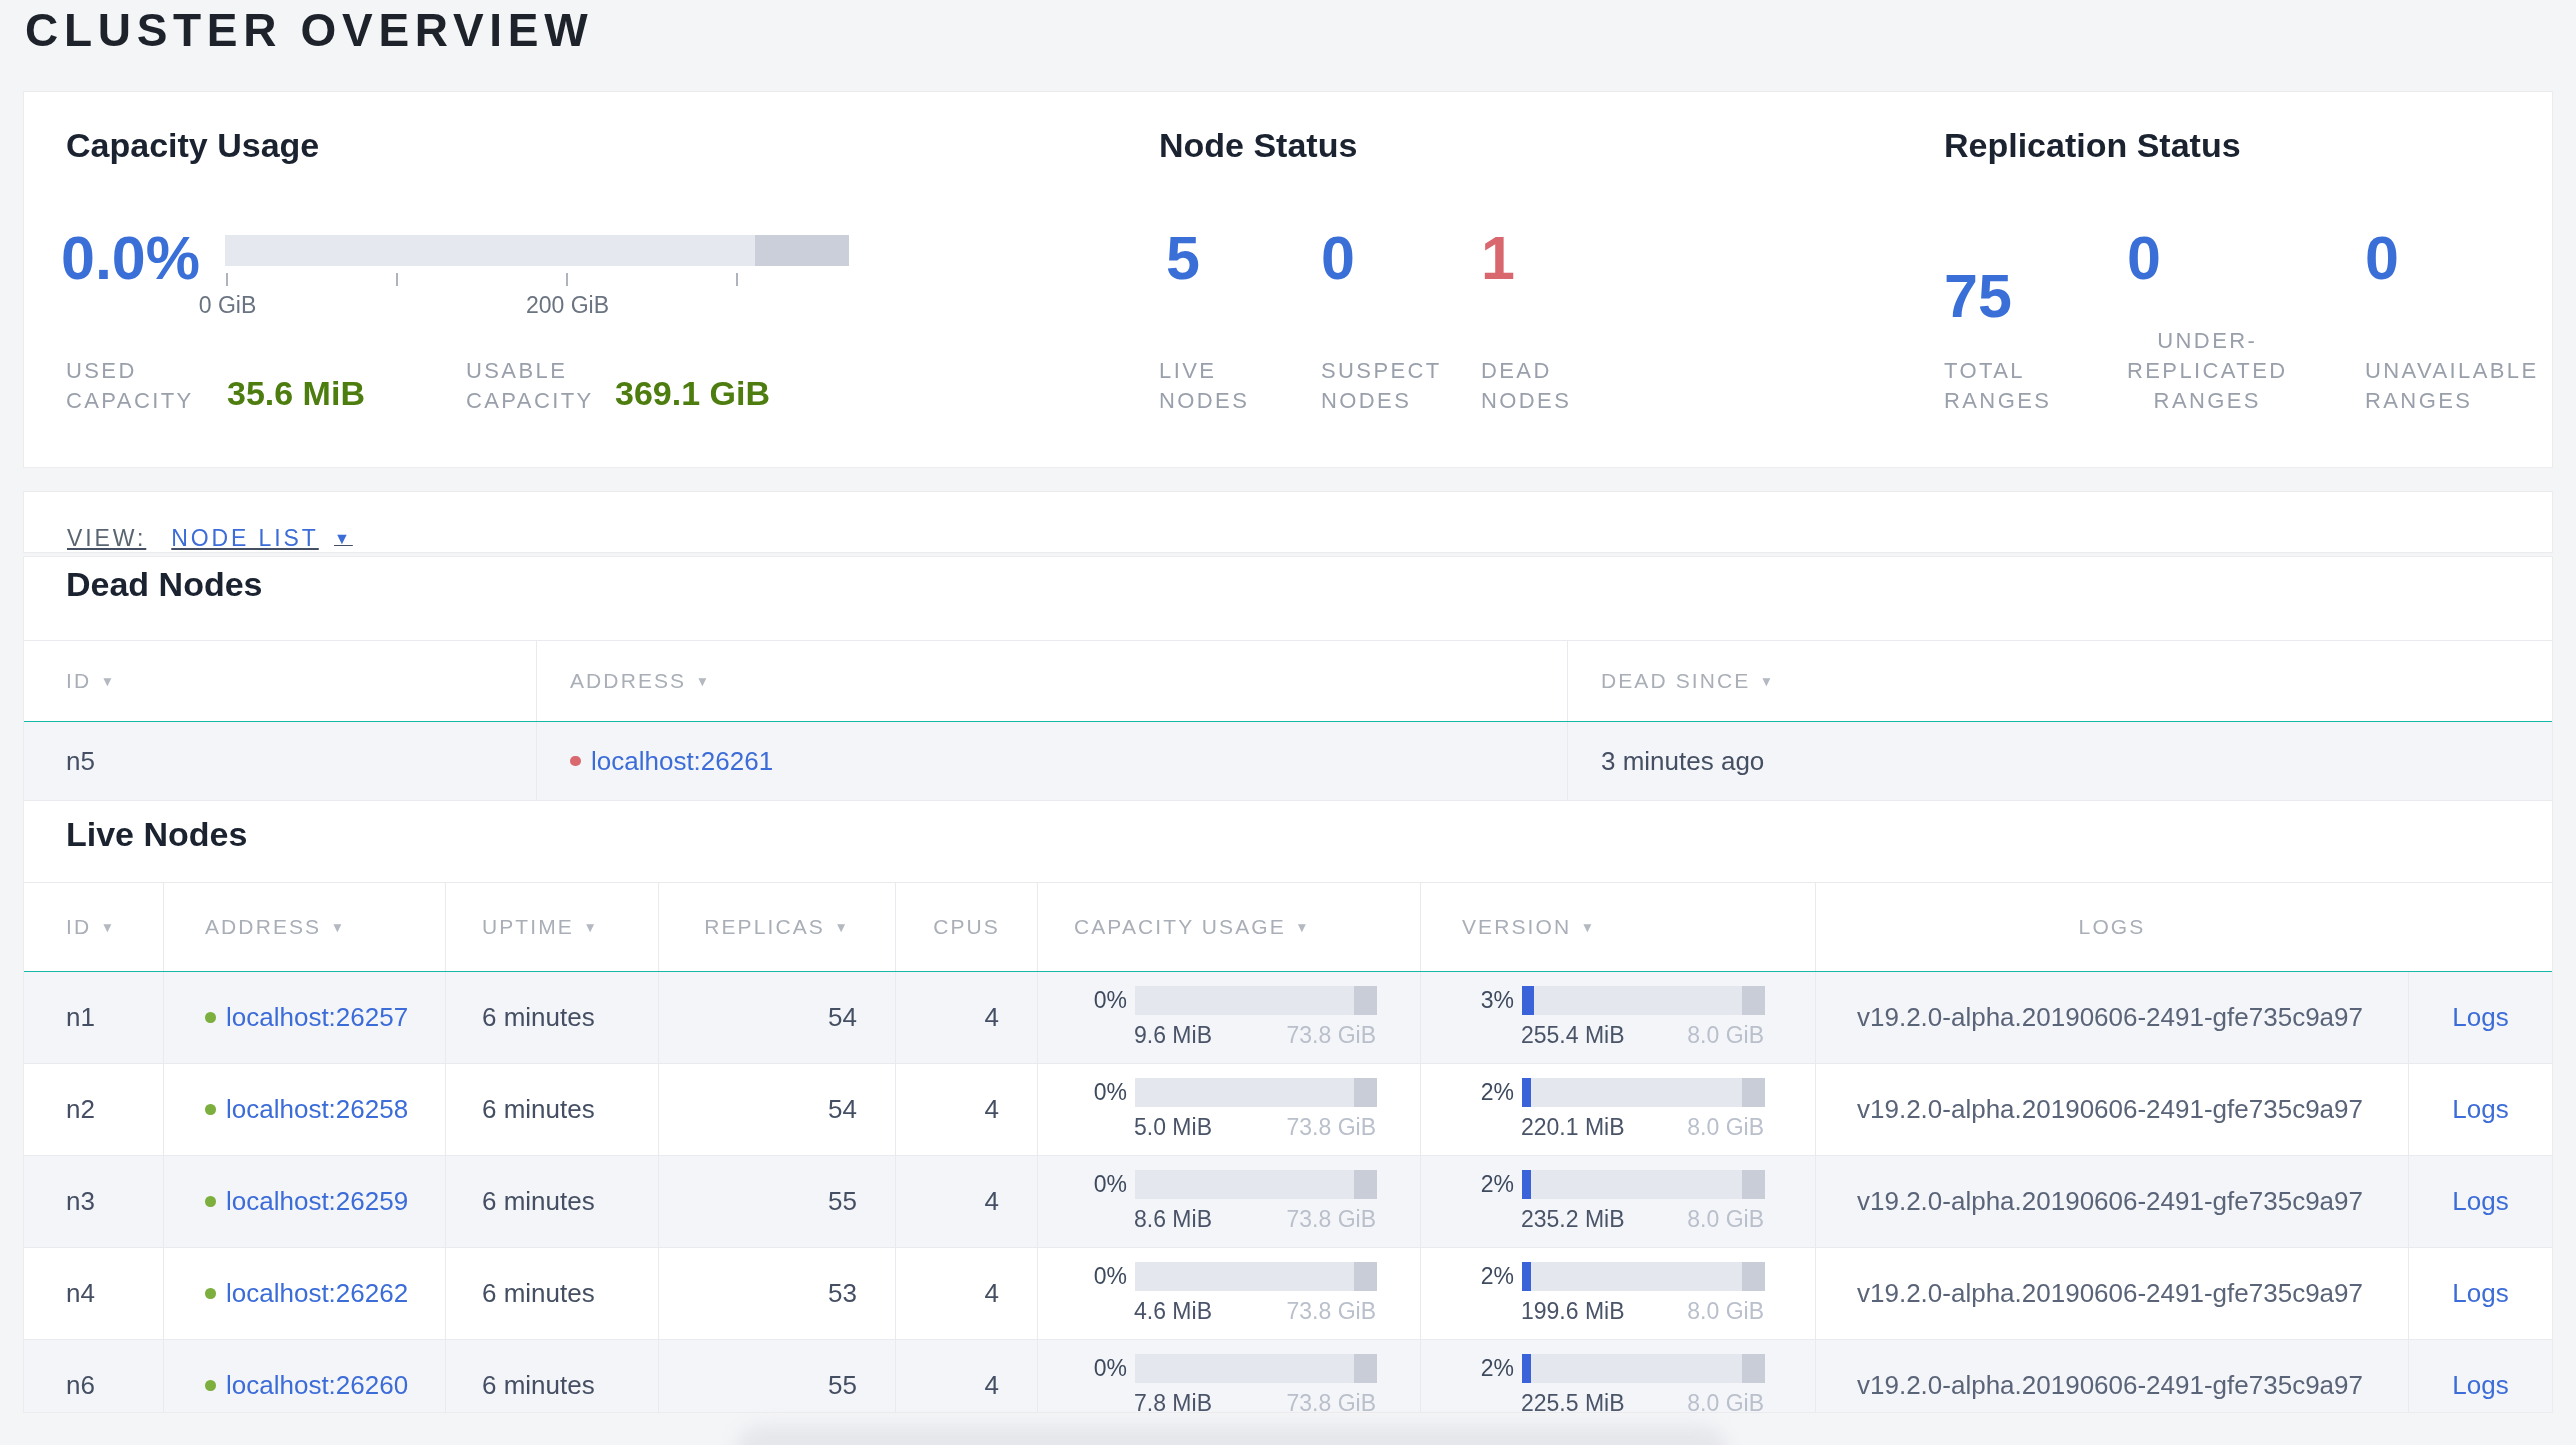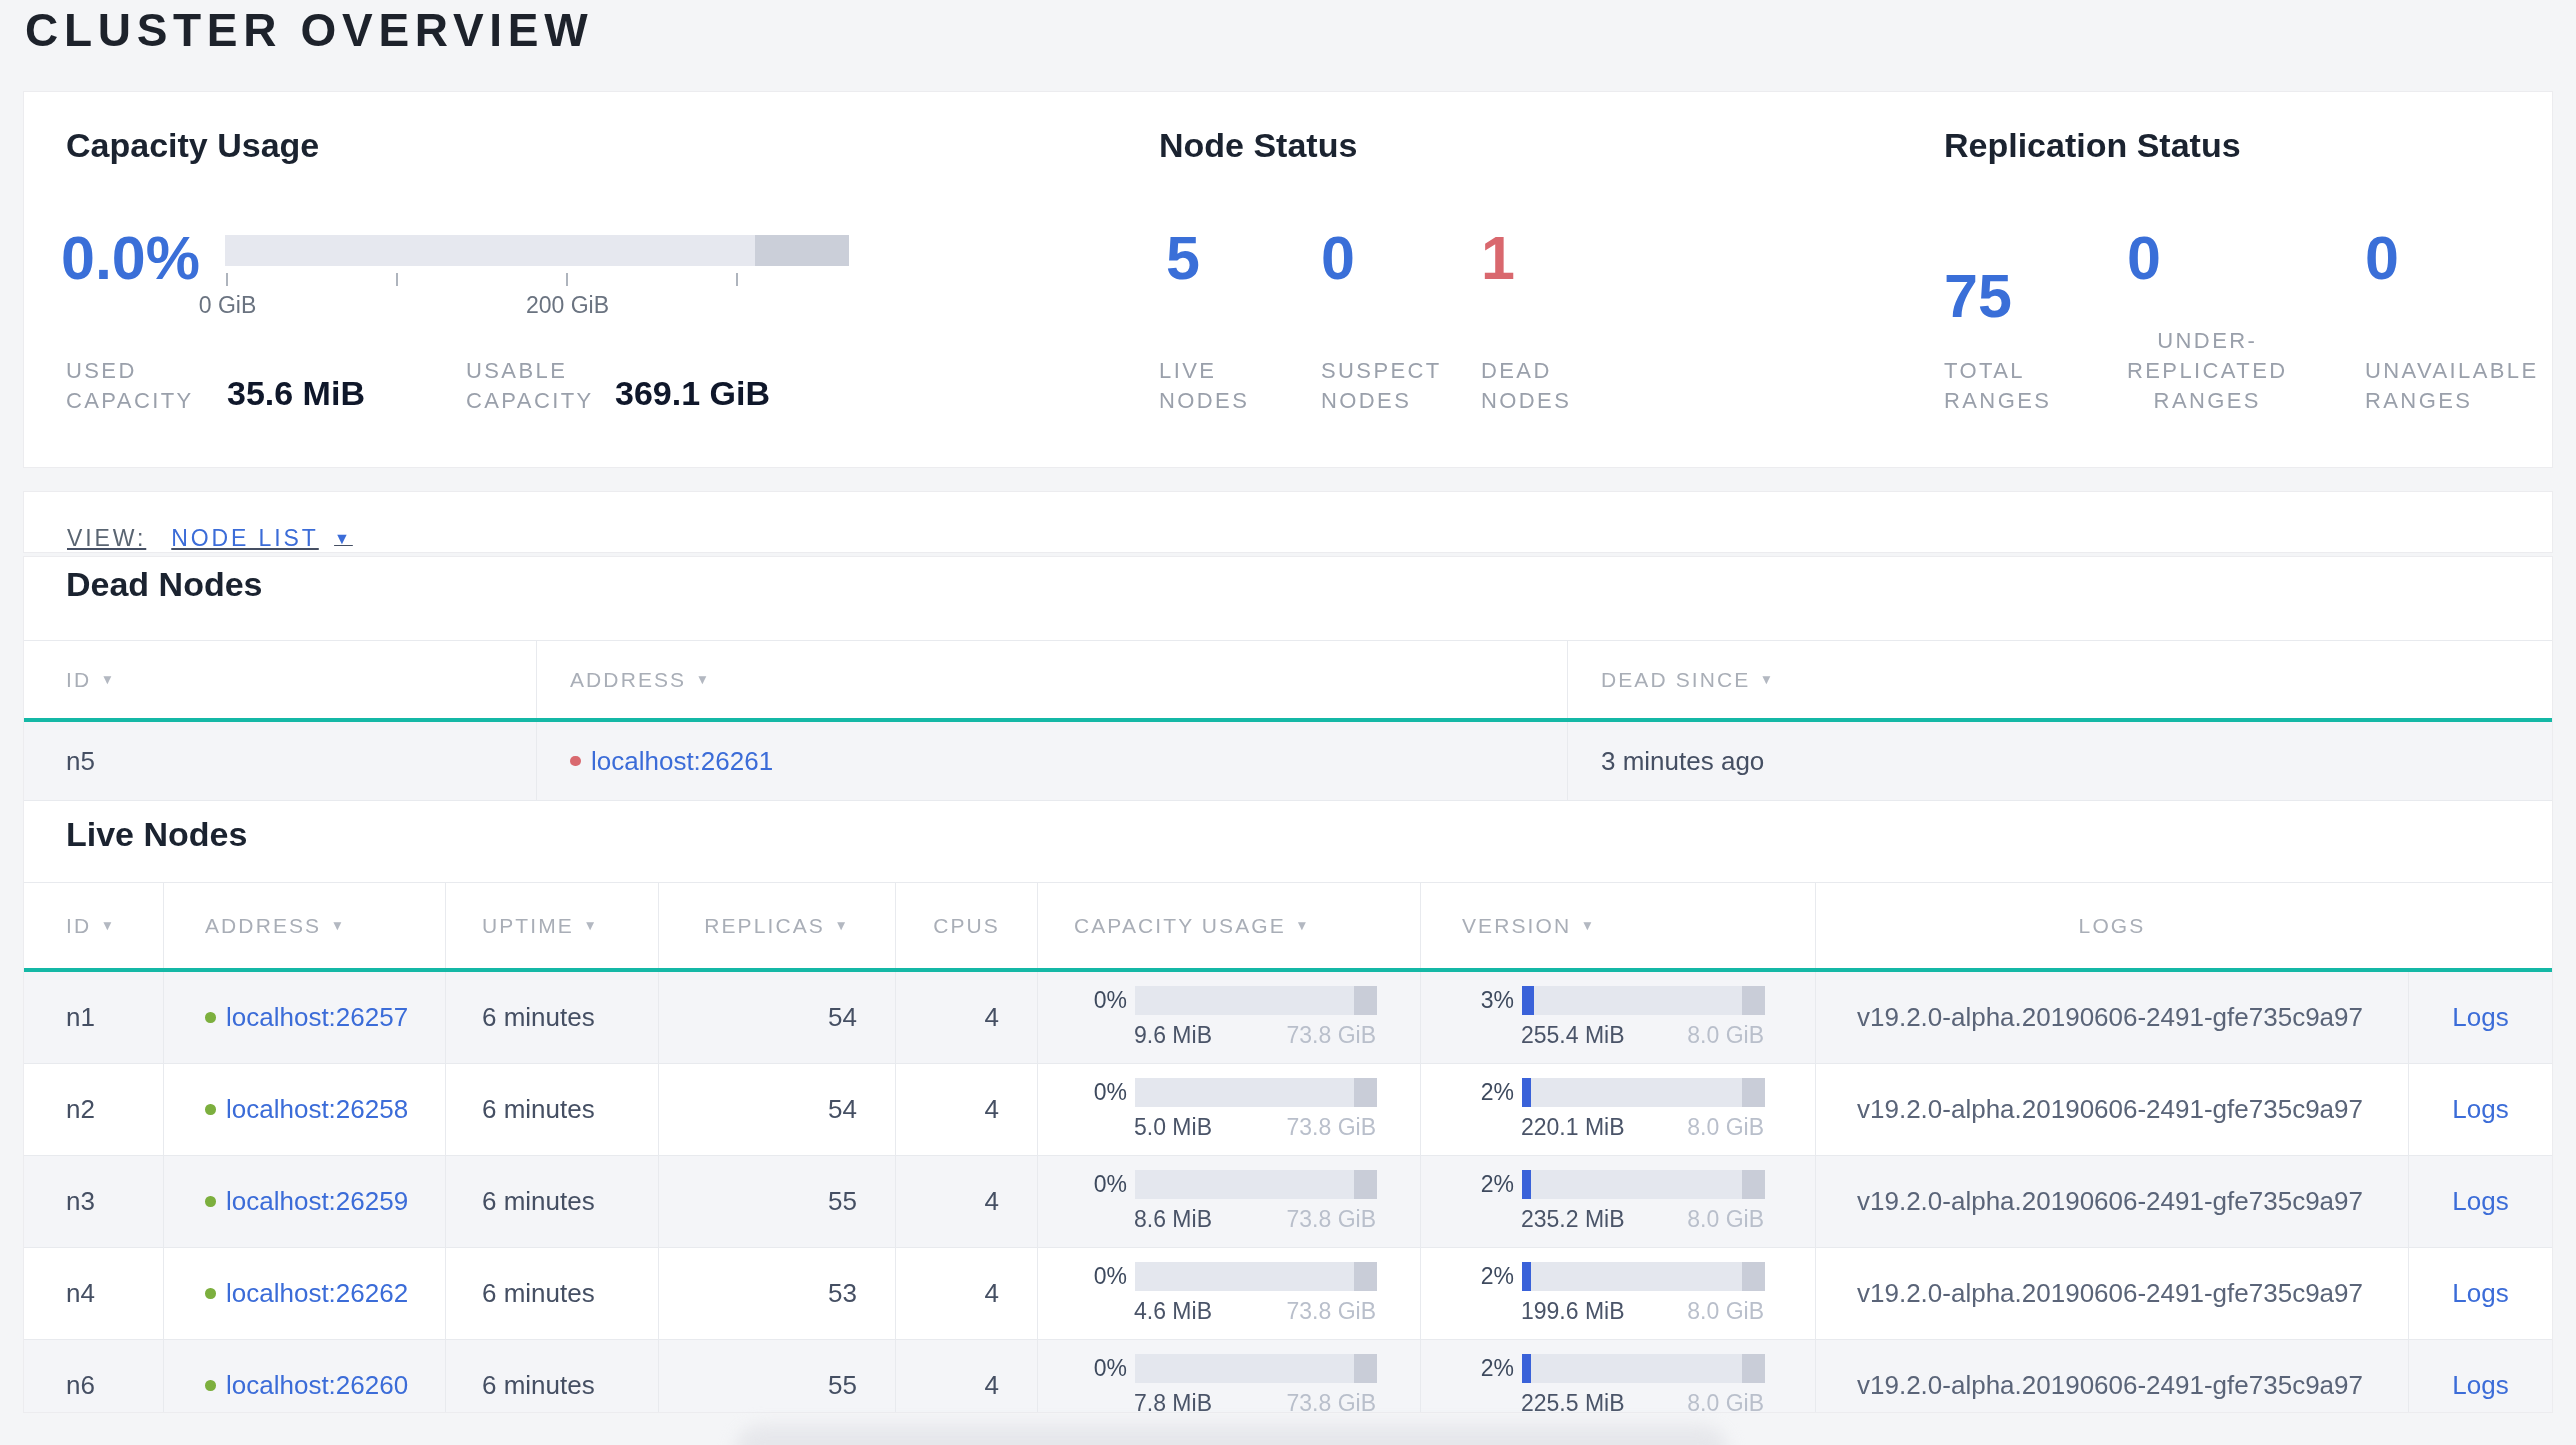--- a/index.html
+++ b/index.html
@@ -33,21 +33,21 @@
   }
   .big-num.red { color:#d9686e; }
   .stat-label {
     position:absolute; top:264px;
     font-size:22px; letter-spacing:2.4px; color:#9aa0ab;
     line-height:30px; white-space:pre-line;
   }
   .stat-label.three-line { top:234px;text-align:center; }
   .stat-value {
     position:absolute; top:281px;
-    font-size:34px; font-weight:600; color:#0f172a; line-height:40px;
+    font-size:34px; font-weight:600; color:#4d7c0f; line-height:40px;
   }
   
   .cap-bar {
     position:absolute; left:201px; top:143px; width:624px; height:31px;
     background:#e6e8ef; overflow:hidden;
   }
   .cap-bar .fill { position:absolute; left:0; top:0; height:100%; background:#3a62d9; }
   .cap-bar .other { position:absolute; right:0; top:0; height:100%; background:#cbcfd9; }
   .tick { position:absolute; top:181px; width:1.9px; height:13.4px; background:#aeb4bd; }
   .tick-label {
@@ -66,21 +66,21 @@
   
   .main-card { top:556px; height:857px; overflow:hidden; }
   .section-title {
     position:absolute; left:42px;
     font-size:34px; font-weight:700; color:#1b2330; line-height:42px;
   }
   .tbl { position:absolute; left:0; width:2528px; }
   .thead, .trow { display:grid; }
   .dead-grid { grid-template-columns:512px 1031px 985px; }
   .live-grid { grid-template-columns:139px 282px 213px 237px 142px 383px 395px 593px 144px; }
-  .thead { height:82px; border-top:1px solid #e8eaee; border-bottom:4px solid #14b8a6; background:#fff; }
+  .thead { height:82px; border-top:1px solid #e8eaee; border-bottom:1px solid #14b8a6; background:#fff; }
   .live-thead { height:90px; }
   .trow { height:79px; background:#f4f5f8; border-bottom:1px solid #e8eaee; }
   .live-row { height:92px; background:#fff; }
   .live-row.alt { background:#f4f5f8; }
   .cell {
     display:flex; align-items:center; height:100%;
     font-size:26px; color:#454f63; overflow:hidden;
   }
   .cell.bl { border-left:1px solid #e8eaee; }
   .th {

